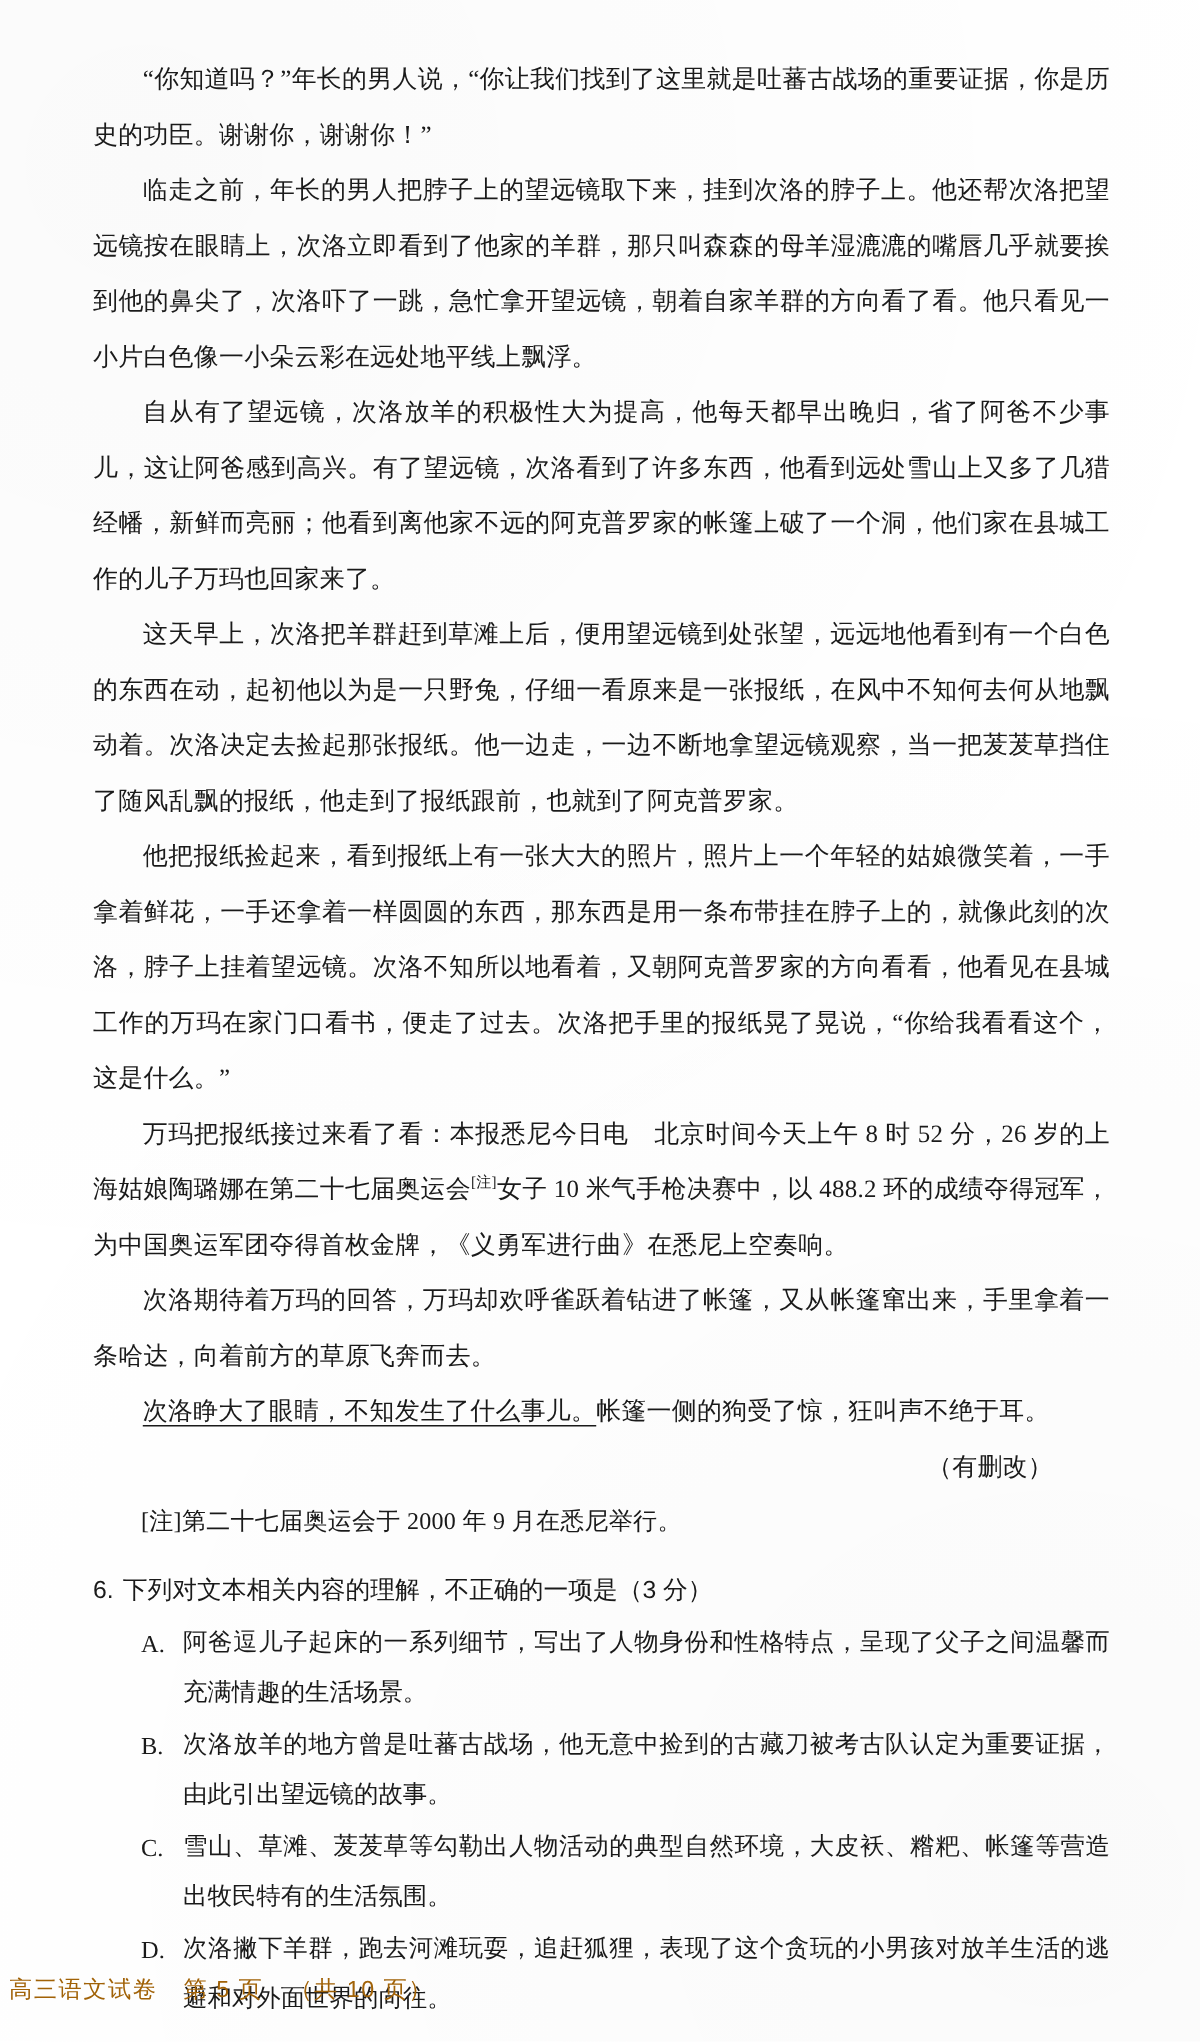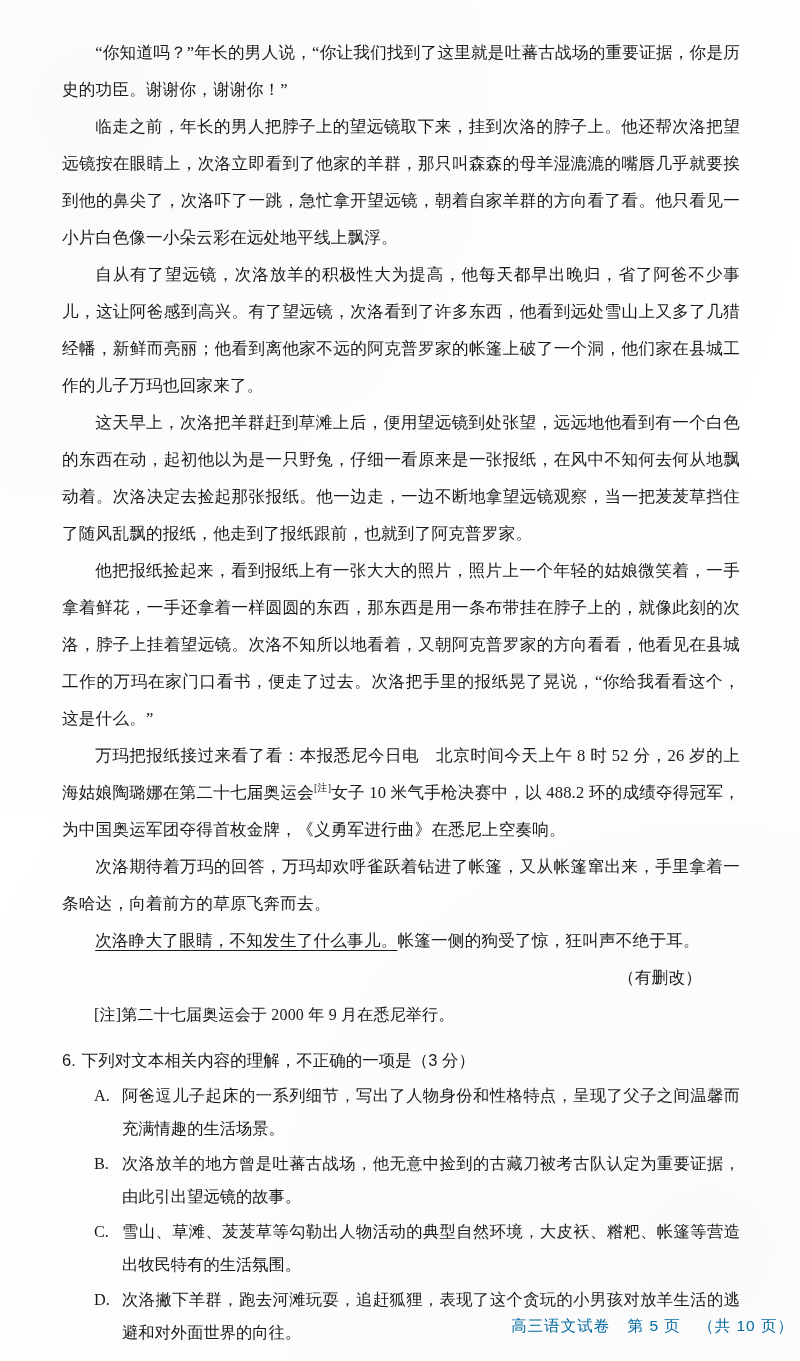--- a/index.html
+++ b/index.html
@@ -98,25 +98,25 @@
   .opt .txt {
     flex: 1;
     text-align: justify;
     text-justify: inter-ideograph;
   }
   .footer {
     position: absolute;
     left: 0;
     right: 0;
     bottom: 24px;
-    text-align: right;
+    text-align: left;
     font-size: 15.5px;
     letter-spacing: 1px;
     font-family: "Liberation Sans", "DejaVu Sans", sans-serif;
-    color: #0369a1;
+    color: #a16207;
   }
   .footer span { margin: 0 6px; }
 </style>
 </head>
 <body>
 
 <div class="page">
 
   <div class="body-text">
 

